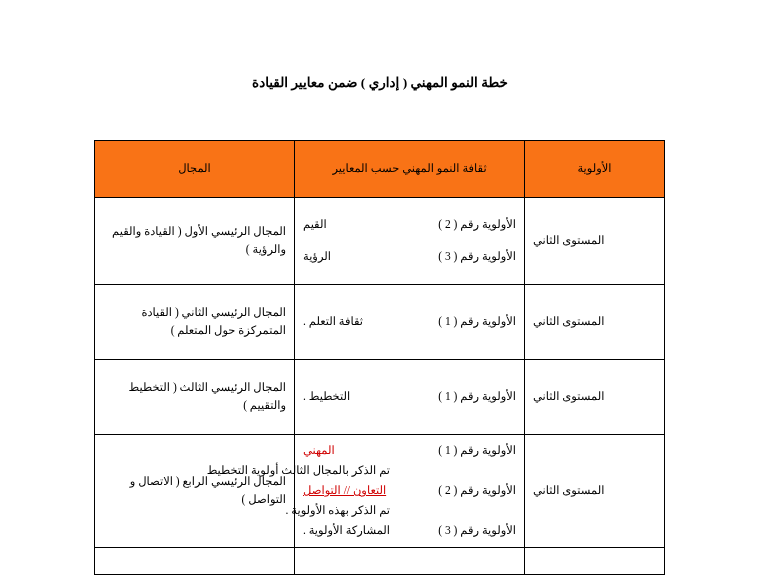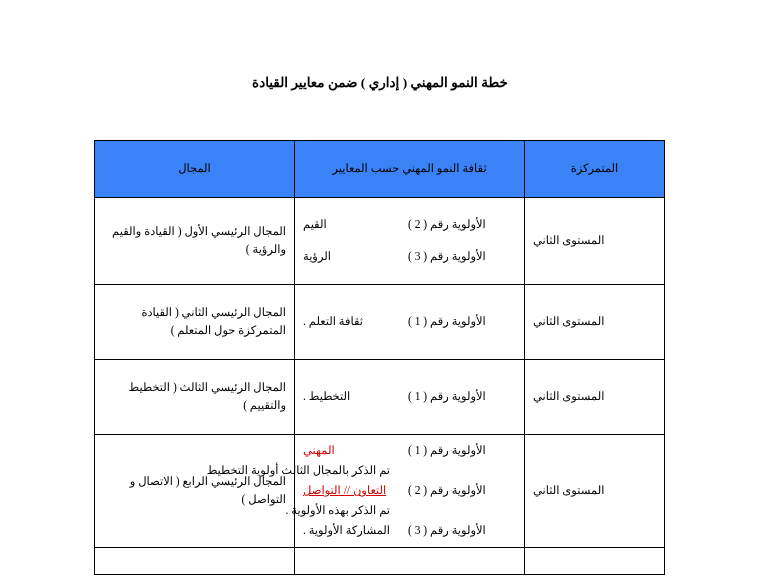--- a/index.html
+++ b/index.html
@@ -45,21 +45,21 @@
   }
   table.plan td, table.plan th {
     border: 1px solid #000000;
     vertical-align: middle;
     padding: 6px 8px;
     font-size: 11.5px;
     line-height: 1.55;
     font-family: "Liberation Serif", serif;
   }
   thead td {
-    background: #3b82f6;
+    background: #f97316;
     text-align: center;
     font-weight: normal;
     height: 44px;
   }
   .col-domain { width: 200px; }
   .col-priority { width: 230px; }
   .col-notes { width: 140px; }
 
   td.notes {
     text-align: left;
@@ -75,21 +75,21 @@
     display: flex;
     flex-direction: row;
     justify-content: flex-start;
     align-items: baseline;
     gap: 4px;
     white-space: nowrap;
   }
   .prio-label {
     width: 108px;
     flex: 0 0 108px;
-    text-align: left;
+    text-align: right;
   }
   .prio-value {
     flex: 1 1 auto;
     text-align: left;
     padding-right: 14px;
   }
   .prio-list .prio-row + .prio-row {
     margin-top: 14px;
   }
   .prio-tight .prio-row + .prio-row {
@@ -119,21 +119,21 @@
 
   <div class="table-wrap">
     <table class="plan">
       <colgroup>
         <col class="col-notes">
         <col class="col-priority">
         <col class="col-domain">
       </colgroup>
       <thead>
         <tr>
-          <td>المتمركزة</td>
+          <td>الأولوية</td>
           <td>ثقافة النمو المهني حسب المعايير</td>
           <td>المجال</td>
         </tr>
       </thead>
       <tbody>
 
         <tr class="row-tall">
           <td class="notes">المستوى الثاني</td>
           <td class="priority">
             <div class="prio-list">

